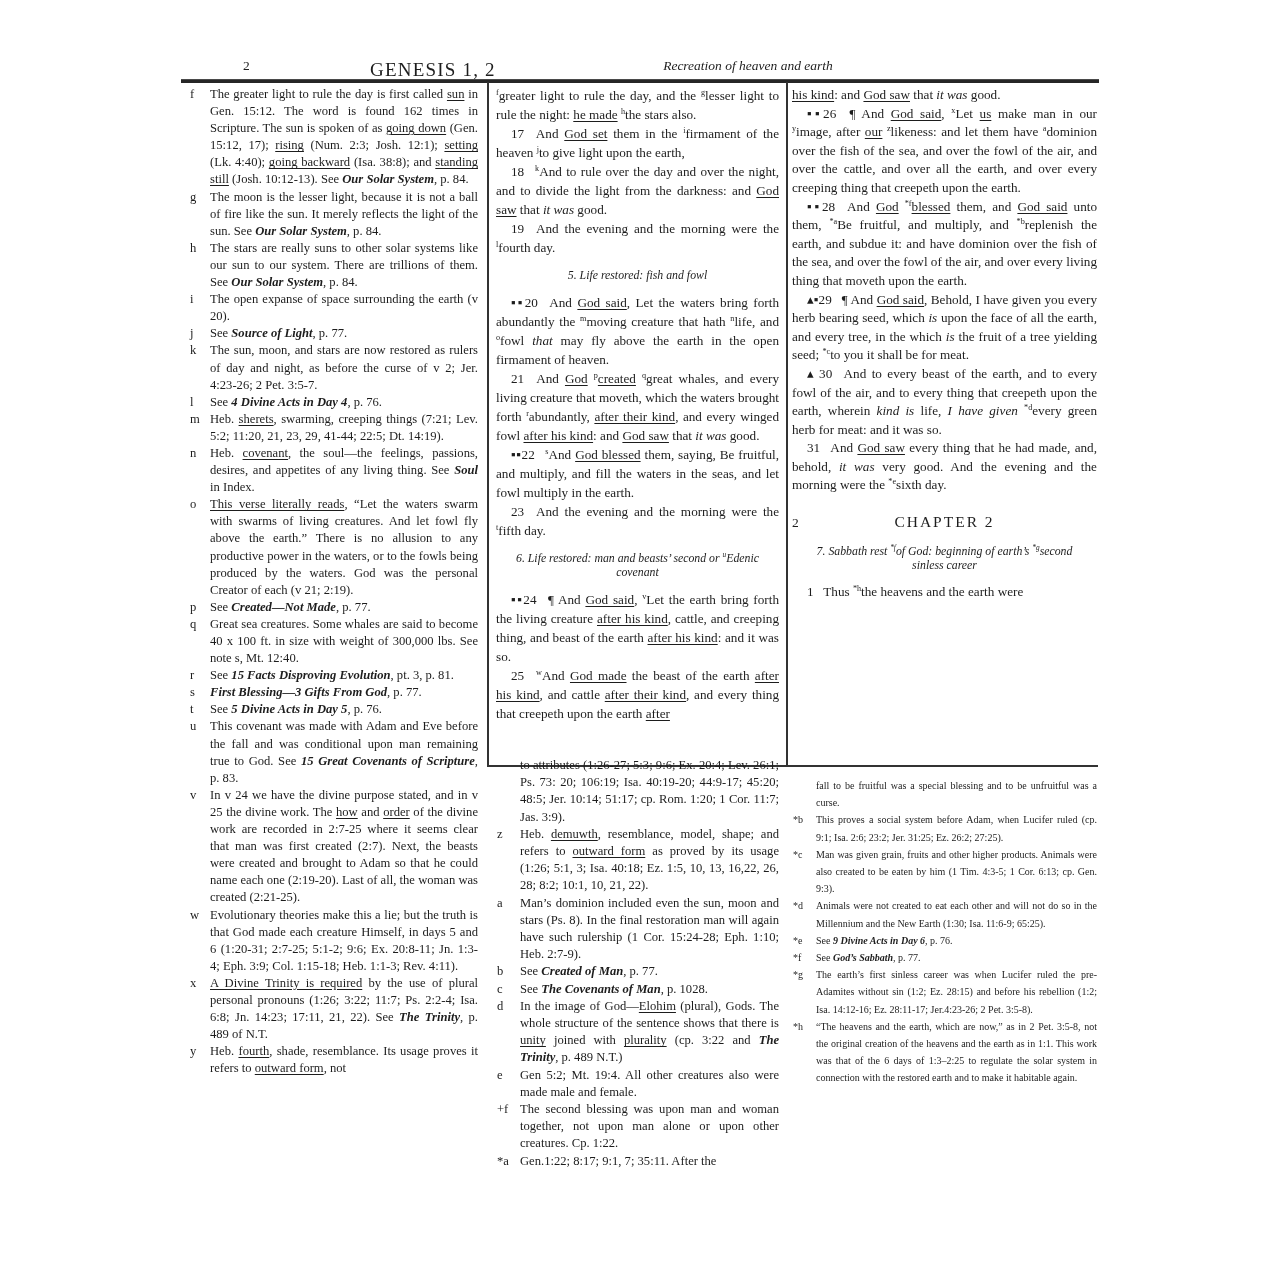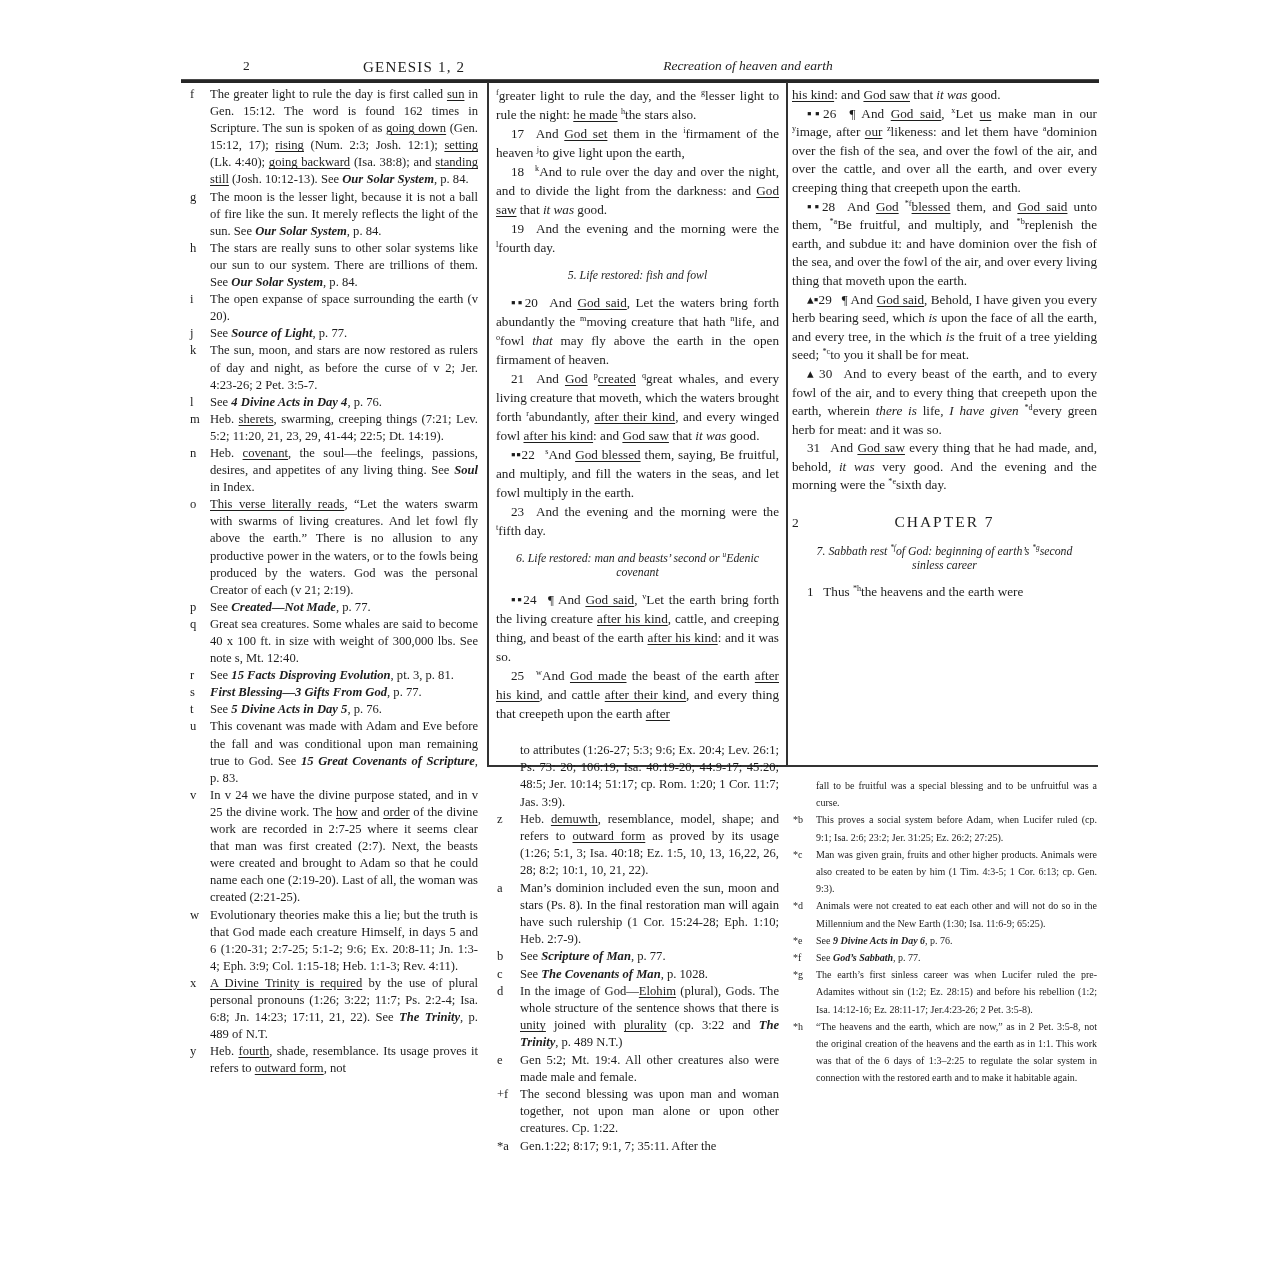--- a/index.html
+++ b/index.html
@@ -3,35 +3,35 @@
 <meta charset="utf-8">
 <style>
   html,body{margin:0;padding:0;background:#ffffff;}
   body{width:1280px;height:1280px;position:relative;overflow:hidden;
        font-family:"Liberation Serif","DejaVu Serif",serif;color:#1d1d1d;
        -webkit-font-smoothing:antialiased;}
   .page{position:absolute;left:181px;top:58px;width:920px;height:1180px;}
   
   .hdr{position:absolute;left:0;top:0;width:100%;height:20px;}
   .pnum{position:absolute;left:62px;top:0;font-size:13.5px;}
-  .btitle{position:absolute;left:182px;top:1px;font-size:15px;letter-spacing:1.2px;}
+  .btitle{position:absolute;left:189px;top:1px;font-size:19px;letter-spacing:1.2px;}
   .rhead{position:absolute;left:417px;top:0;width:300px;text-align:center;
          font-style:italic;font-size:13.5px;}
   .rule-top{position:absolute;left:0;top:21px;width:918px;height:3px;
             background:#262626;border-top:1px solid #4a4a4a;}
   
   .vline{position:absolute;top:24px;width:1.5px;height:683px;background:#333;}
   .v1{left:306px;} .v2{left:605px;}
   .midrule{position:absolute;left:306px;top:707px;width:611px;height:2px;background:#333;}
   
   .col{position:absolute;text-align:justify;}
   .leftcol{left:9px;top:28px;width:288px;font-size:12.6px;line-height:17.1px;}
   .midcol{left:315px;top:28px;width:283px;font-size:13.2px;line-height:19px;}
   .rightcol{left:611px;top:28px;width:305px;font-size:13.2px;line-height:18.6px;}
-  .botmid{left:315px;top:684px;width:283px;font-size:12.6px;line-height:17.2px;}
+  .botmid{left:315px;top:699px;width:283px;font-size:12.6px;line-height:17.2px;}
   .botright{left:611px;top:719px;width:305px;font-size:10px;line-height:17.2px;}
   
   .note{position:relative;padding-left:20px;margin:0;}
   .note .nlab{position:absolute;left:0;top:0;text-indent:0;}
   .botmid .note,.botright .note{padding-left:24px;}
   .botmid .note .nlab,.botright .note .nlab{left:1px;}
   
   .verse{margin:0;text-indent:15px;}
   .verse.cont{text-indent:0;}
   
@@ -96,34 +96,34 @@
       <p class="verse">23  And the evening and the morning were the <sup>t</sup>fifth day.</p>
       <p class="sect">6. Life restored: man and beasts’ second or <sup>u</sup>Edenic covenant</p>
       <p class="verse">▪▪24  ¶ And <span class="u">God said</span>, <sup>v</sup>Let the earth bring forth the living creature <span class="u">after his kind</span>, cattle, and creeping thing, and beast of the earth <span class="u">after his kind</span>: and it was so.</p>
       <p class="verse">25  <sup>w</sup>And <span class="u">God made</span> the beast of the earth <span class="u">after his kind</span>, and cattle <span class="u">after their kind</span>, and every thing that creepeth upon the earth <span class="u">after</span></p>
     </div>
   <div class="col rightcol">
       <p class="verse cont"><span class="u">his kind</span>: and <span class="u">God saw</span> that <span class="it">it was</span> good.</p>
       <p class="verse">▪▪26  ¶ And <span class="u">God said</span>, <sup>x</sup>Let <span class="u">us</span> make man in our <sup>y</sup>image, after <span class="u">our</span> <sup>z</sup>likeness: and let them have <sup>a</sup>dominion over the fish of the sea, and over the fowl of the air, and over the cattle, and over all the earth, and over every creeping thing that creepeth upon the earth.</p>
       <p class="verse">▪▪28  And <span class="u">God</span> <sup>*f</sup><span class="u">blessed</span> them, and <span class="u">God said</span> unto them, <sup>*a</sup>Be fruitful, and multiply, and <sup>*b</sup>replenish the earth, and subdue it: and have dominion over the fish of the sea, and over the fowl of the air, and over every living thing that moveth upon the earth.</p>
       <p class="verse">▴▪29  ¶ And <span class="u">God said</span>, Behold, I have given you every herb bearing seed, which <span class="it">is</span> upon the face of all the earth, and every tree, in the which <span class="it">is</span> the fruit of a tree yielding seed; <sup>*c</sup>to you it shall be for meat.</p>
-      <p class="verse">▴ 30  And to every beast of the earth, and to every fowl of the air, and to every thing that creepeth upon the earth, wherein <span class="it">there is</span> life, <span class="it">I have given</span> <sup>*d</sup>every green herb for meat: and it was so.</p>
+      <p class="verse">▴ 30  And to every beast of the earth, and to every fowl of the air, and to every thing that creepeth upon the earth, wherein <span class="it">kind is</span> life, <span class="it">I have given</span> <sup>*d</sup>every green herb for meat: and it was so.</p>
       <p class="verse">31  And <span class="u">God saw</span> every thing that he had made, and, behold, <span class="it">it was</span> very good. And the evening and the morning were the <sup>*e</sup>sixth day.</p>
       <div class="chapter">
         <span class="cnum">2</span>
-        <span class="ctitle">CHAPTER 7</span>
+        <span class="ctitle">CHAPTER 2</span>
       </div>
       <p class="sect">7. Sabbath rest <sup>*f</sup>of God: beginning of earth’s <sup>*g</sup>second sinless career</p>
       <p class="verse">1  Thus <sup>*h</sup>the heavens and the earth were</p>
     </div>
   <div class="col botmid">
       <p class="note">to attributes (1:26-27; 5:3; 9:6; Ex. 20:4; Lev. 26:1; Ps. 73: 20; 106:19; Isa. 40:19-20; 44:9-17; 45:20; 48:5; Jer. 10:14; 51:17; cp. Rom. 1:20; 1 Cor. 11:7; Jas. 3:9).</p>
       <p class="note"><span class="nlab">z</span>Heb. <span class="u">demuwth</span>, resemblance, model, shape; and refers to <span class="u">outward form</span> as proved by its usage (1:26; 5:1, 3; Isa. 40:18; Ez. 1:5, 10, 13, 16,22, 26, 28; 8:2; 10:1, 10, 21, 22).</p>
       <p class="note"><span class="nlab">a</span>Man’s dominion included even the sun, moon and stars (Ps. 8).  In the final restoration man will again have such rulership (1 Cor. 15:24-28;  Eph. 1:10; Heb. 2:7-9).</p>
-      <p class="note"><span class="nlab">b</span>See <span class="bi">Scripture of Man</span>, p. 77.</p>
+      <p class="note"><span class="nlab">b</span>See <span class="bi">Created of Man</span>, p. 77.</p>
       <p class="note"><span class="nlab">c</span>See <span class="bi">The Covenants of Man</span>, p. 1028.</p>
       <p class="note"><span class="nlab">d</span>In the image of God—<span class="u">Elohim</span> (plural), Gods.  The whole structure of the sentence shows that there is <span class="u">unity</span> joined with <span class="u">plurality</span> (cp. 3:22 and <span class="bi">The Trinity</span>, p. 489 N.T.)</p>
       <p class="note"><span class="nlab">e</span>Gen 5:2; Mt. 19:4.  All other creatures also were made male and female.</p>
       <p class="note"><span class="nlab">+f</span>The second blessing was upon man and woman together, not upon man alone or upon other creatures.  Cp. 1:22.</p>
       <p class="note"><span class="nlab">*a</span>Gen.1:22; 8:17; 9:1, 7; 35:11.  After the</p>
     </div>
   <div class="col botright">
       <p class="note">fall to be fruitful was a special blessing and to be unfruitful was a curse.</p>
       <p class="note"><span class="nlab">*b</span>This proves a social system before Adam, when Lucifer ruled (cp. 9:1; Isa. 2:6; 23:2; Jer. 31:25; Ez. 26:2; 27:25).</p>
       <p class="note"><span class="nlab">*c</span>Man was given grain, fruits and other higher products.  Animals were also created to be eaten by him (1 Tim. 4:3-5; 1 Cor. 6:13; cp. Gen. 9:3).</p>

